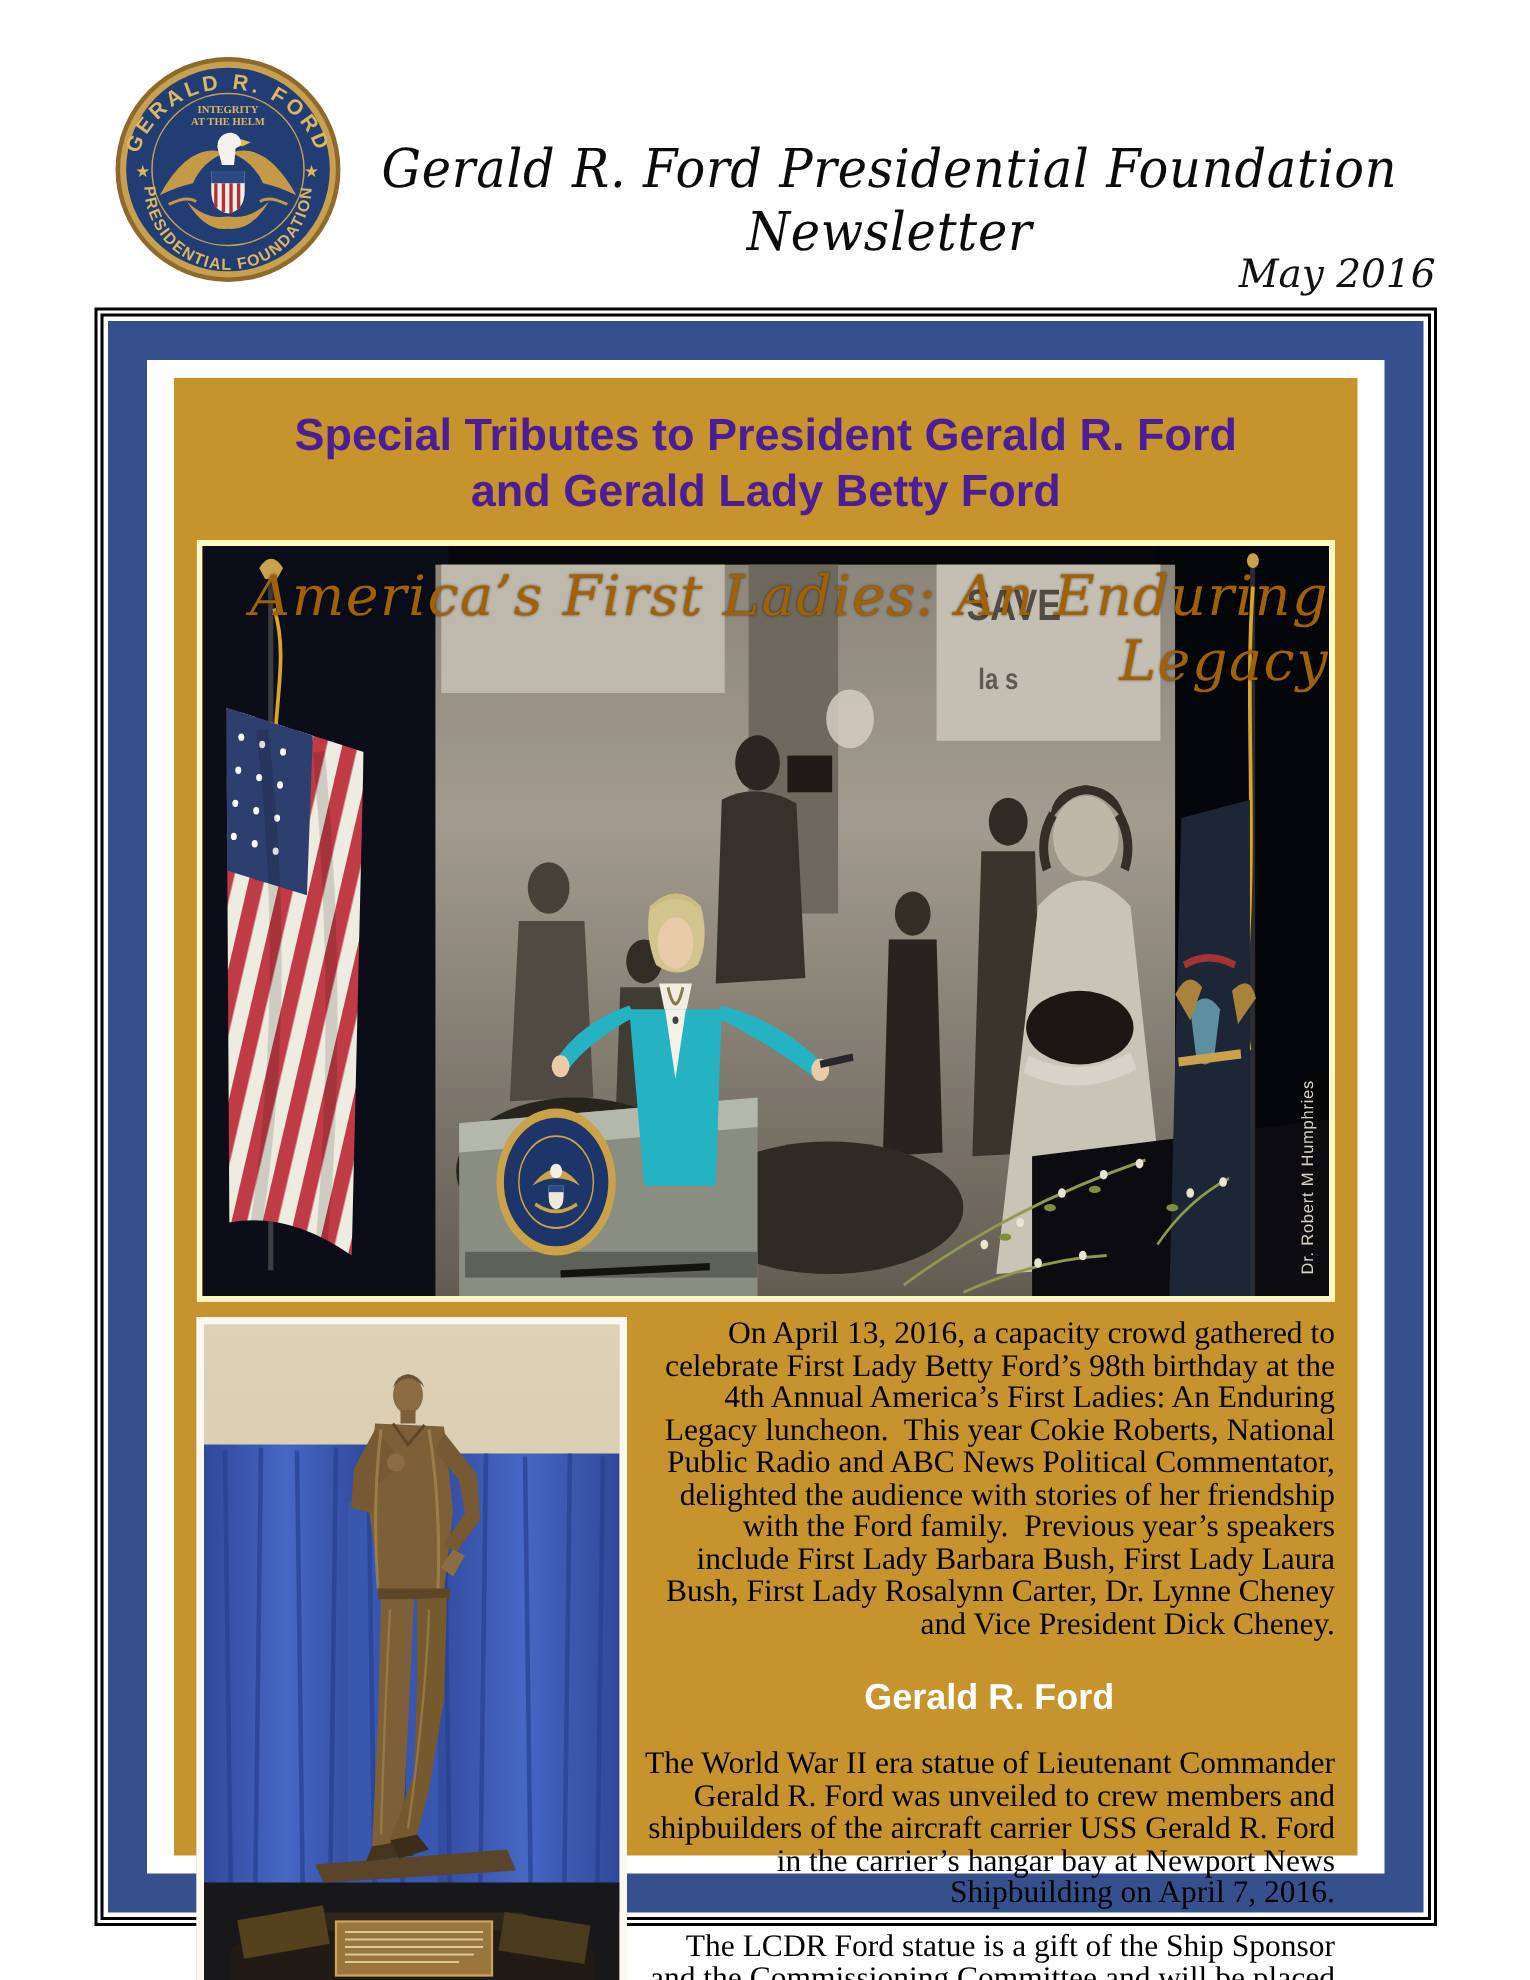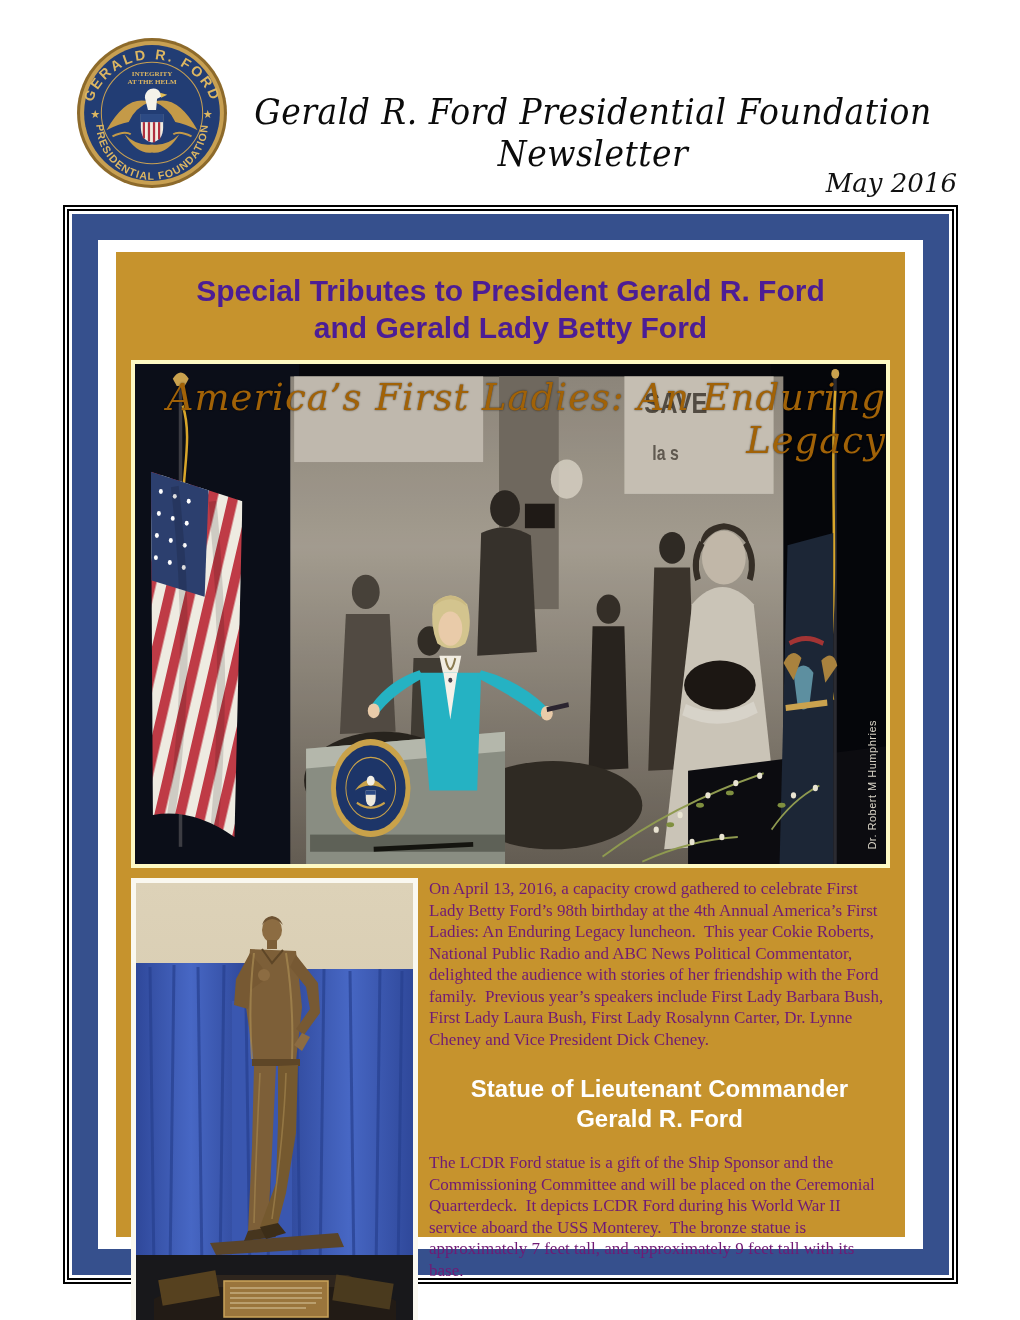--- a/index.html
+++ b/index.html
@@ -68,22 +68,22 @@
   .lower { display:flex; gap:11px; margin-top:10px; }
   .statue-photo {
     width:287px; height:447px; flex:0 0 auto;
     border:5px solid #faf8f0; background:#d7ccb3; position:relative;
     box-shadow:inset 0 0 0 1px #c8b98a;
   }
   .statue-photo svg { width:100%; height:100%; display:block; }
 
   .text-col { flex:1; color:#F7F1E2; }
   .body-text {
-    font-family:"Liberation Serif", serif; font-size:17px; line-height:21.5px;
-    color:#701a75; white-space:pre-wrap; margin:0 0 14px 0;
+    font-family:"Liberation Serif", serif; font-size:21px; line-height:21.5px;
+    color:#000000; white-space:pre-wrap; margin:0 0 14px 0;text-align:right;
   }
   .statue-heading {
     margin:24px 0 18px 0; text-align:center;
     font-family:"Liberation Sans", sans-serif; font-weight:bold;
     font-size:24px; line-height:30px; color:#ffffff;
   }
 </style>
 </head>
 <body>
 
@@ -385,24 +385,24 @@
               <path d="M118,70 Q112,120 116,176 M150,70 Q158,120 156,176" stroke="#a98b52" stroke-width="2" fill="none" opacity="0.7"></path>
               <path d="M124,190 Q120,268 118,340 M150,190 Q148,250 136,336" stroke="#a98b52" stroke-width="1.6" fill="none" opacity="0.6"></path>
             </g>
           </svg>
         </figure>
 
         <div class="text-col">
           <p class="body-text">On April 13, 2016, a capacity crowd gathered to celebrate First Lady Betty Ford’s 98th birthday at the 4th Annual America’s First Ladies: An Enduring Legacy luncheon.  This year Cokie Roberts, National Public Radio and ABC News Political Commentator, delighted the audience with stories of her friendship with the Ford family.  Previous year’s speakers include First Lady Barbara Bush, First Lady Laura Bush, First Lady Rosalynn Carter, Dr. Lynne Cheney and Vice President Dick Cheney.</p>
 
           <h3 class="statue-heading">
-            <span style="display:block">Statue of Lieutenant Commander</span>
             <span style="display:block">Gerald R. Ford</span>
           </h3>
 
+          <p class="body-text">The World War II era statue of Lieutenant Commander Gerald R. Ford was unveiled to crew members and shipbuilders of the aircraft carrier USS Gerald R. Ford in the carrier’s hangar bay at Newport News Shipbuilding on April 7, 2016.</p>
 
           <p class="body-text">The LCDR Ford statue is a gift of the Ship Sponsor and the Commissioning Committee and will be placed on the Ceremonial Quarterdeck.  It depicts LCDR Ford during his World War II service aboard the USS Monterey.  The bronze statue is approximately 7 feet tall, and approximately 9 feet tall with its base.</p>
         </div>
       </div>
 
     </div>
   </div>
 </div>
 
 </body></html>

